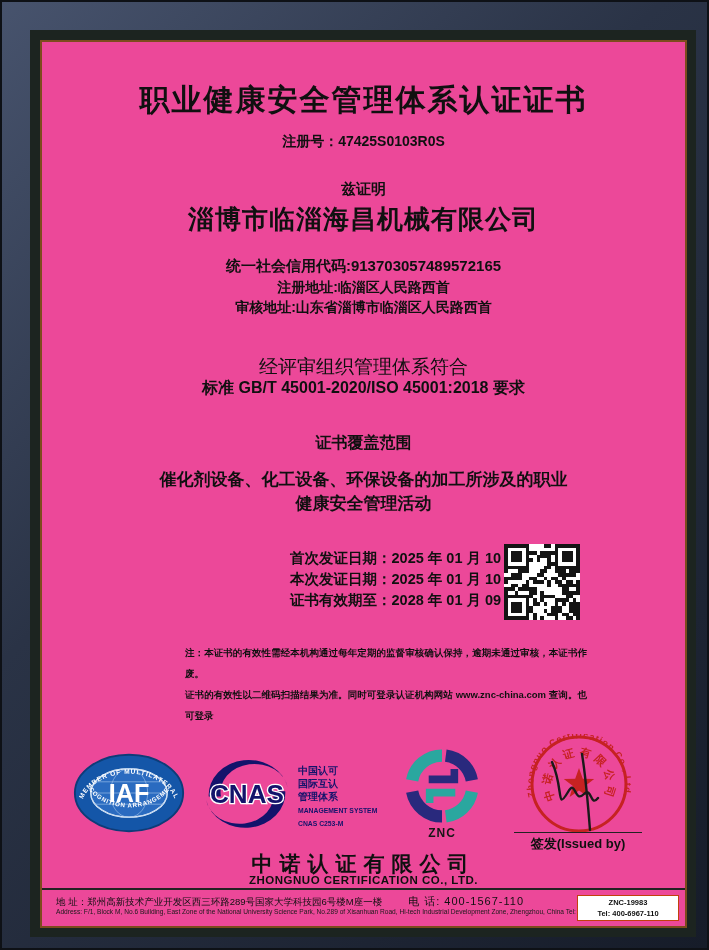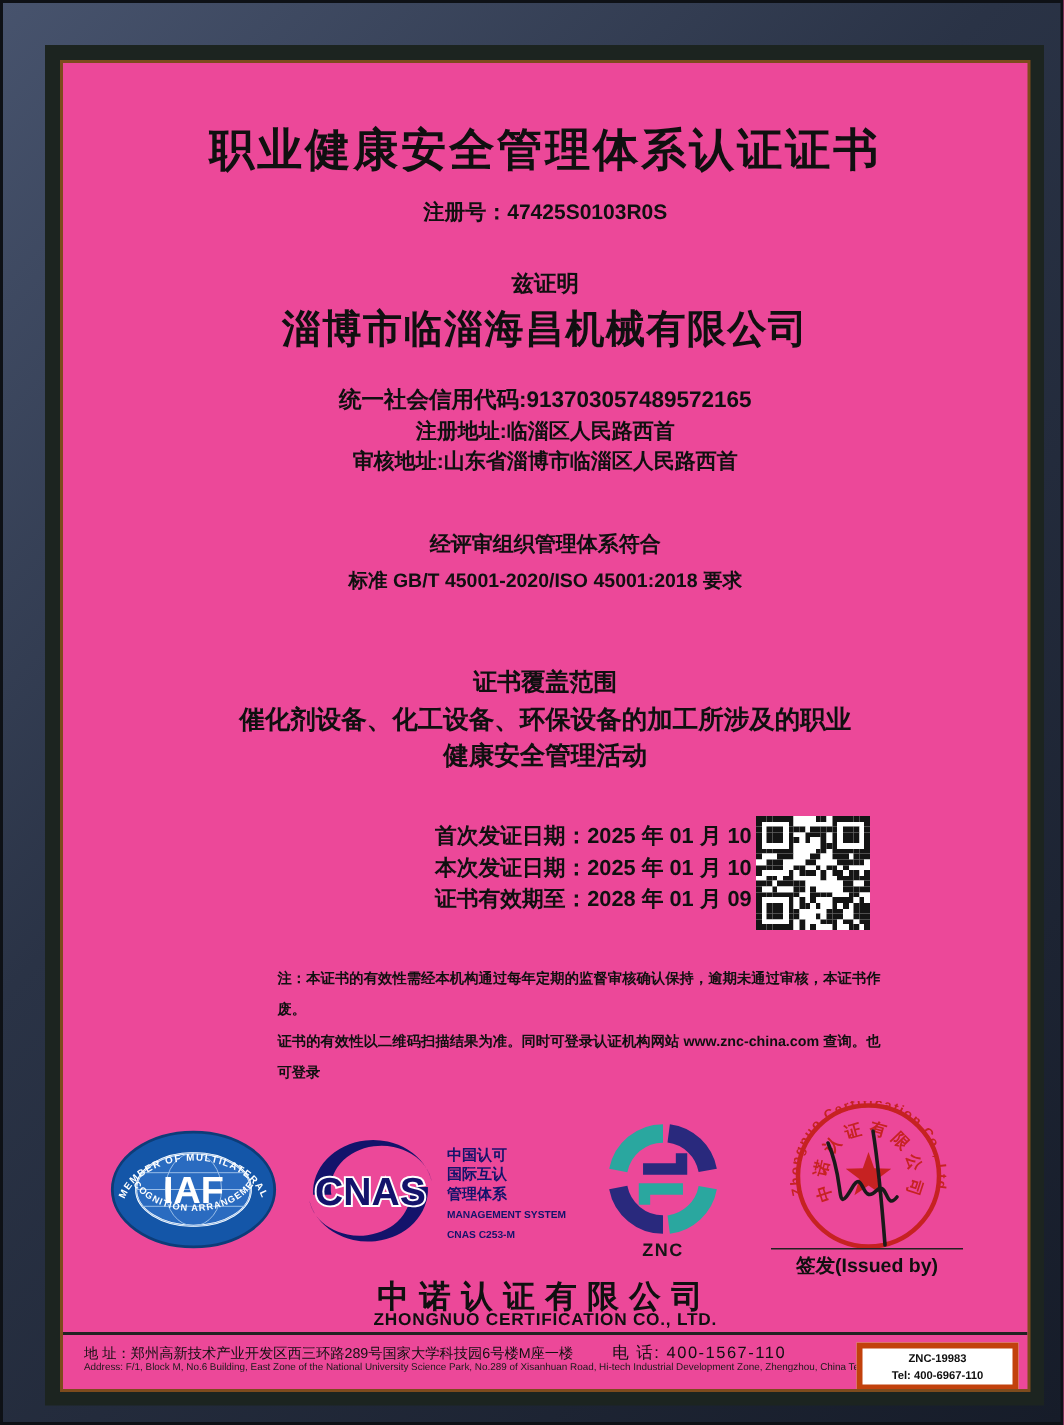--- a/index.html
+++ b/index.html
@@ -19,23 +19,23 @@
   .abs{position:absolute;}
   .ctr{left:0;right:0;text-align:center;}
   
   .title{top:38px;font-size:30px;font-weight:bold;letter-spacing:2px;}
   .regline{top:91px;font-size:14px;font-weight:bold;}
   .certify{top:138px;font-size:15px;font-weight:bold;}
   .company{top:160px;font-size:26px;font-weight:bold;letter-spacing:1px;}
   .detail1{top:215px;font-size:15px;font-weight:bold;}
   .detail2{top:237px;font-size:14px;font-weight:bold;}
   .detail3{top:257px;font-size:14px;font-weight:bold;}
-  .conformity{top:312px;font-size:14px;font-weight:bold;}
-  .standard{top:336px;font-size:13px;font-weight:bold;}
-  .scope-title{top:403px;font-size:16px;font-weight:bold;}
+  .conformity{top:312px;font-size:19px;font-weight:normal;}
+  .standard{top:336px;font-size:16px;font-weight:bold;}
+  .scope-title{top:391px;font-size:16px;font-weight:bold;}
   .scope-l1{top:426px;font-size:17px;font-weight:bold;}
   .scope-l2{top:450px;font-size:17px;font-weight:bold;}
   .dates{top:506px;left:248px;font-size:14.5px;font-weight:bold;line-height:21px;}
   .date-row span{white-space:pre;}
   .qr{left:462px;top:502px;width:76px;height:76px;display:grid;grid-template-columns:repeat(21,1fr);grid-template-rows:repeat(21,1fr);background:#fff;}
   .qm{background:#fff;} .qm.on{background:#141414;}
   .notes{top:600px;left:143px;width:402px;font-size:9.5px;font-weight:bold;line-height:21px;text-align:justify;}
   
   .iaf{left:31px;top:708px;width:112px;height:86px;}
   .cnas{left:161px;top:711px;width:88px;height:80px;}
@@ -46,21 +46,21 @@
   .znc-label{left:362px;top:784px;width:76px;text-align:center;font-size:12px;font-weight:bold;color:#161616;letter-spacing:1px;}
   .stamp{left:452px;top:692px;width:170px;height:100px;}
   .issued{left:472px;top:790px;width:128px;text-align:center;font-size:13px;font-weight:bold;border-top:1.5px solid #222;padding-top:2px;}
   .issuer-cn{top:808px;font-size:21px;font-weight:bold;letter-spacing:7px;}
   .issuer-en{top:832px;font-size:11.5px;font-weight:bold;letter-spacing:.5px;}
   
   .footer{left:0;right:0;top:846px;bottom:0;border-top:2px solid #222;}
   .f-cn{position:absolute;left:14px;top:4px;font-size:9.5px;font-weight:normal;white-space:nowrap;}
   .f-cn .phone{margin-left:26px;font-size:11px;letter-spacing:1px;}
   .f-en{position:absolute;left:14px;top:18px;font-size:6.6px;color:#1a1a1a;white-space:nowrap;}
-  .cert-box{position:absolute;right:6px;top:5px;width:100px;border:4px solid #c2410c;text-align:center;font-size:7.5px;font-weight:bold;line-height:11px;padding:1px 0;background:#fff;}
+  .cert-box{position:absolute;right:6px;top:5px;width:100px;border:1px solid #c2410c;text-align:center;font-size:7.5px;font-weight:bold;line-height:11px;padding:1px 0;background:#fff;}
 </style>
 </head>
 <body>
 
 <div class="frame-bevel"></div>
 <div class="frame-green"></div>
 
 <div class="paper">
 
   <div class="abs ctr title">职业健康安全管理体系认证证书</div>

